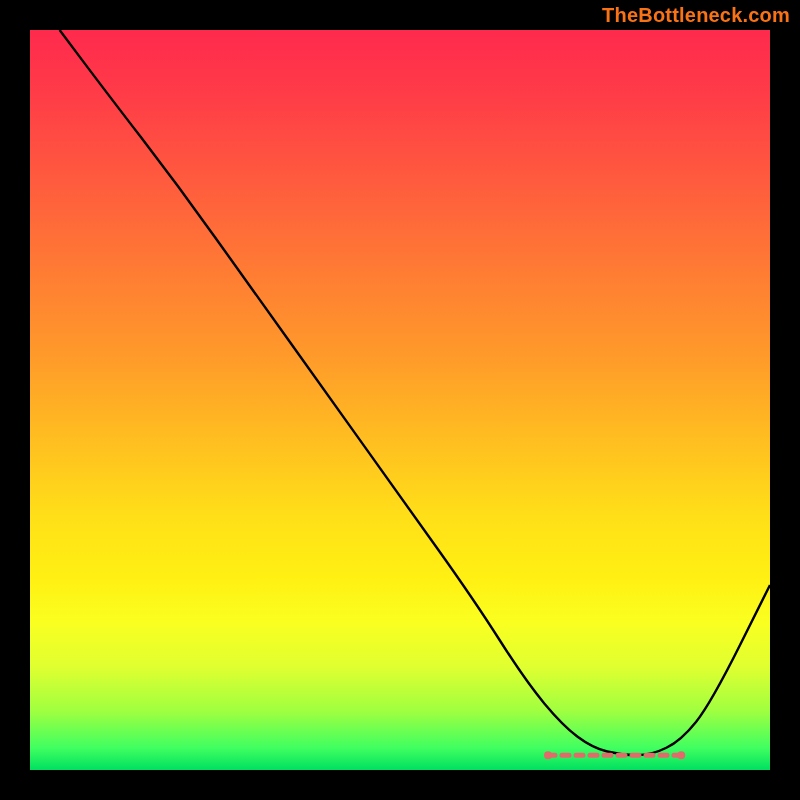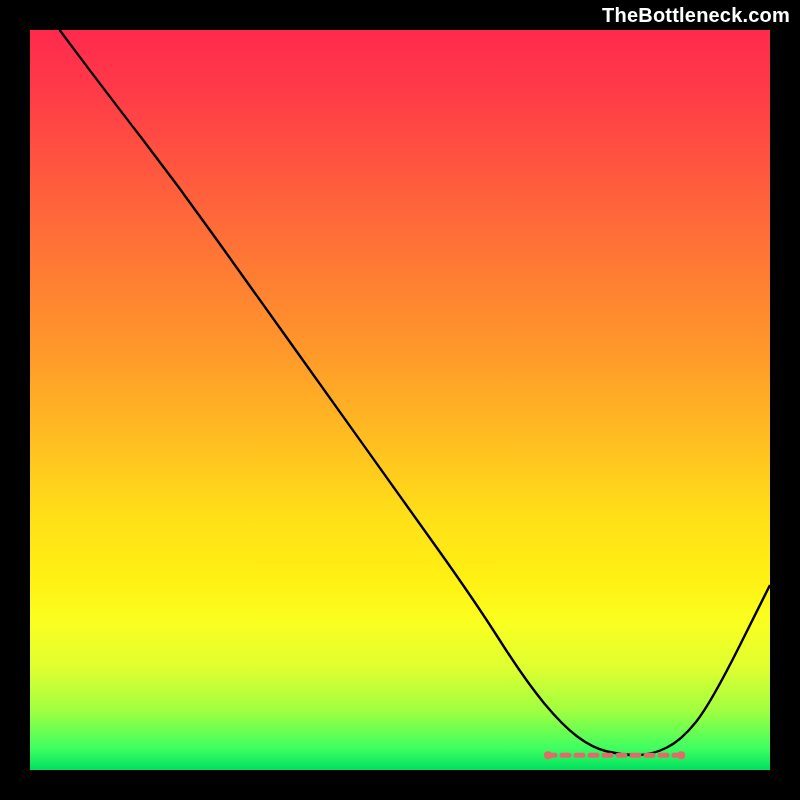--- a/index.html
+++ b/index.html
@@ -14,21 +14,21 @@
   .frame {
     position: relative;
     width: 800px;
     height: 800px;
     background: #000;
   }
   .watermark {
     position: absolute;
     top: 4px;
     right: 10px;
-    color: #ffffff;
+    color: #f97316;
     font-size: 20px;
     font-weight: 600;
     letter-spacing: 0.2px;
     user-select: none;
   }
   .plot {
     position: absolute;
     left: 30px;
     top: 30px;
     width: 740px;

